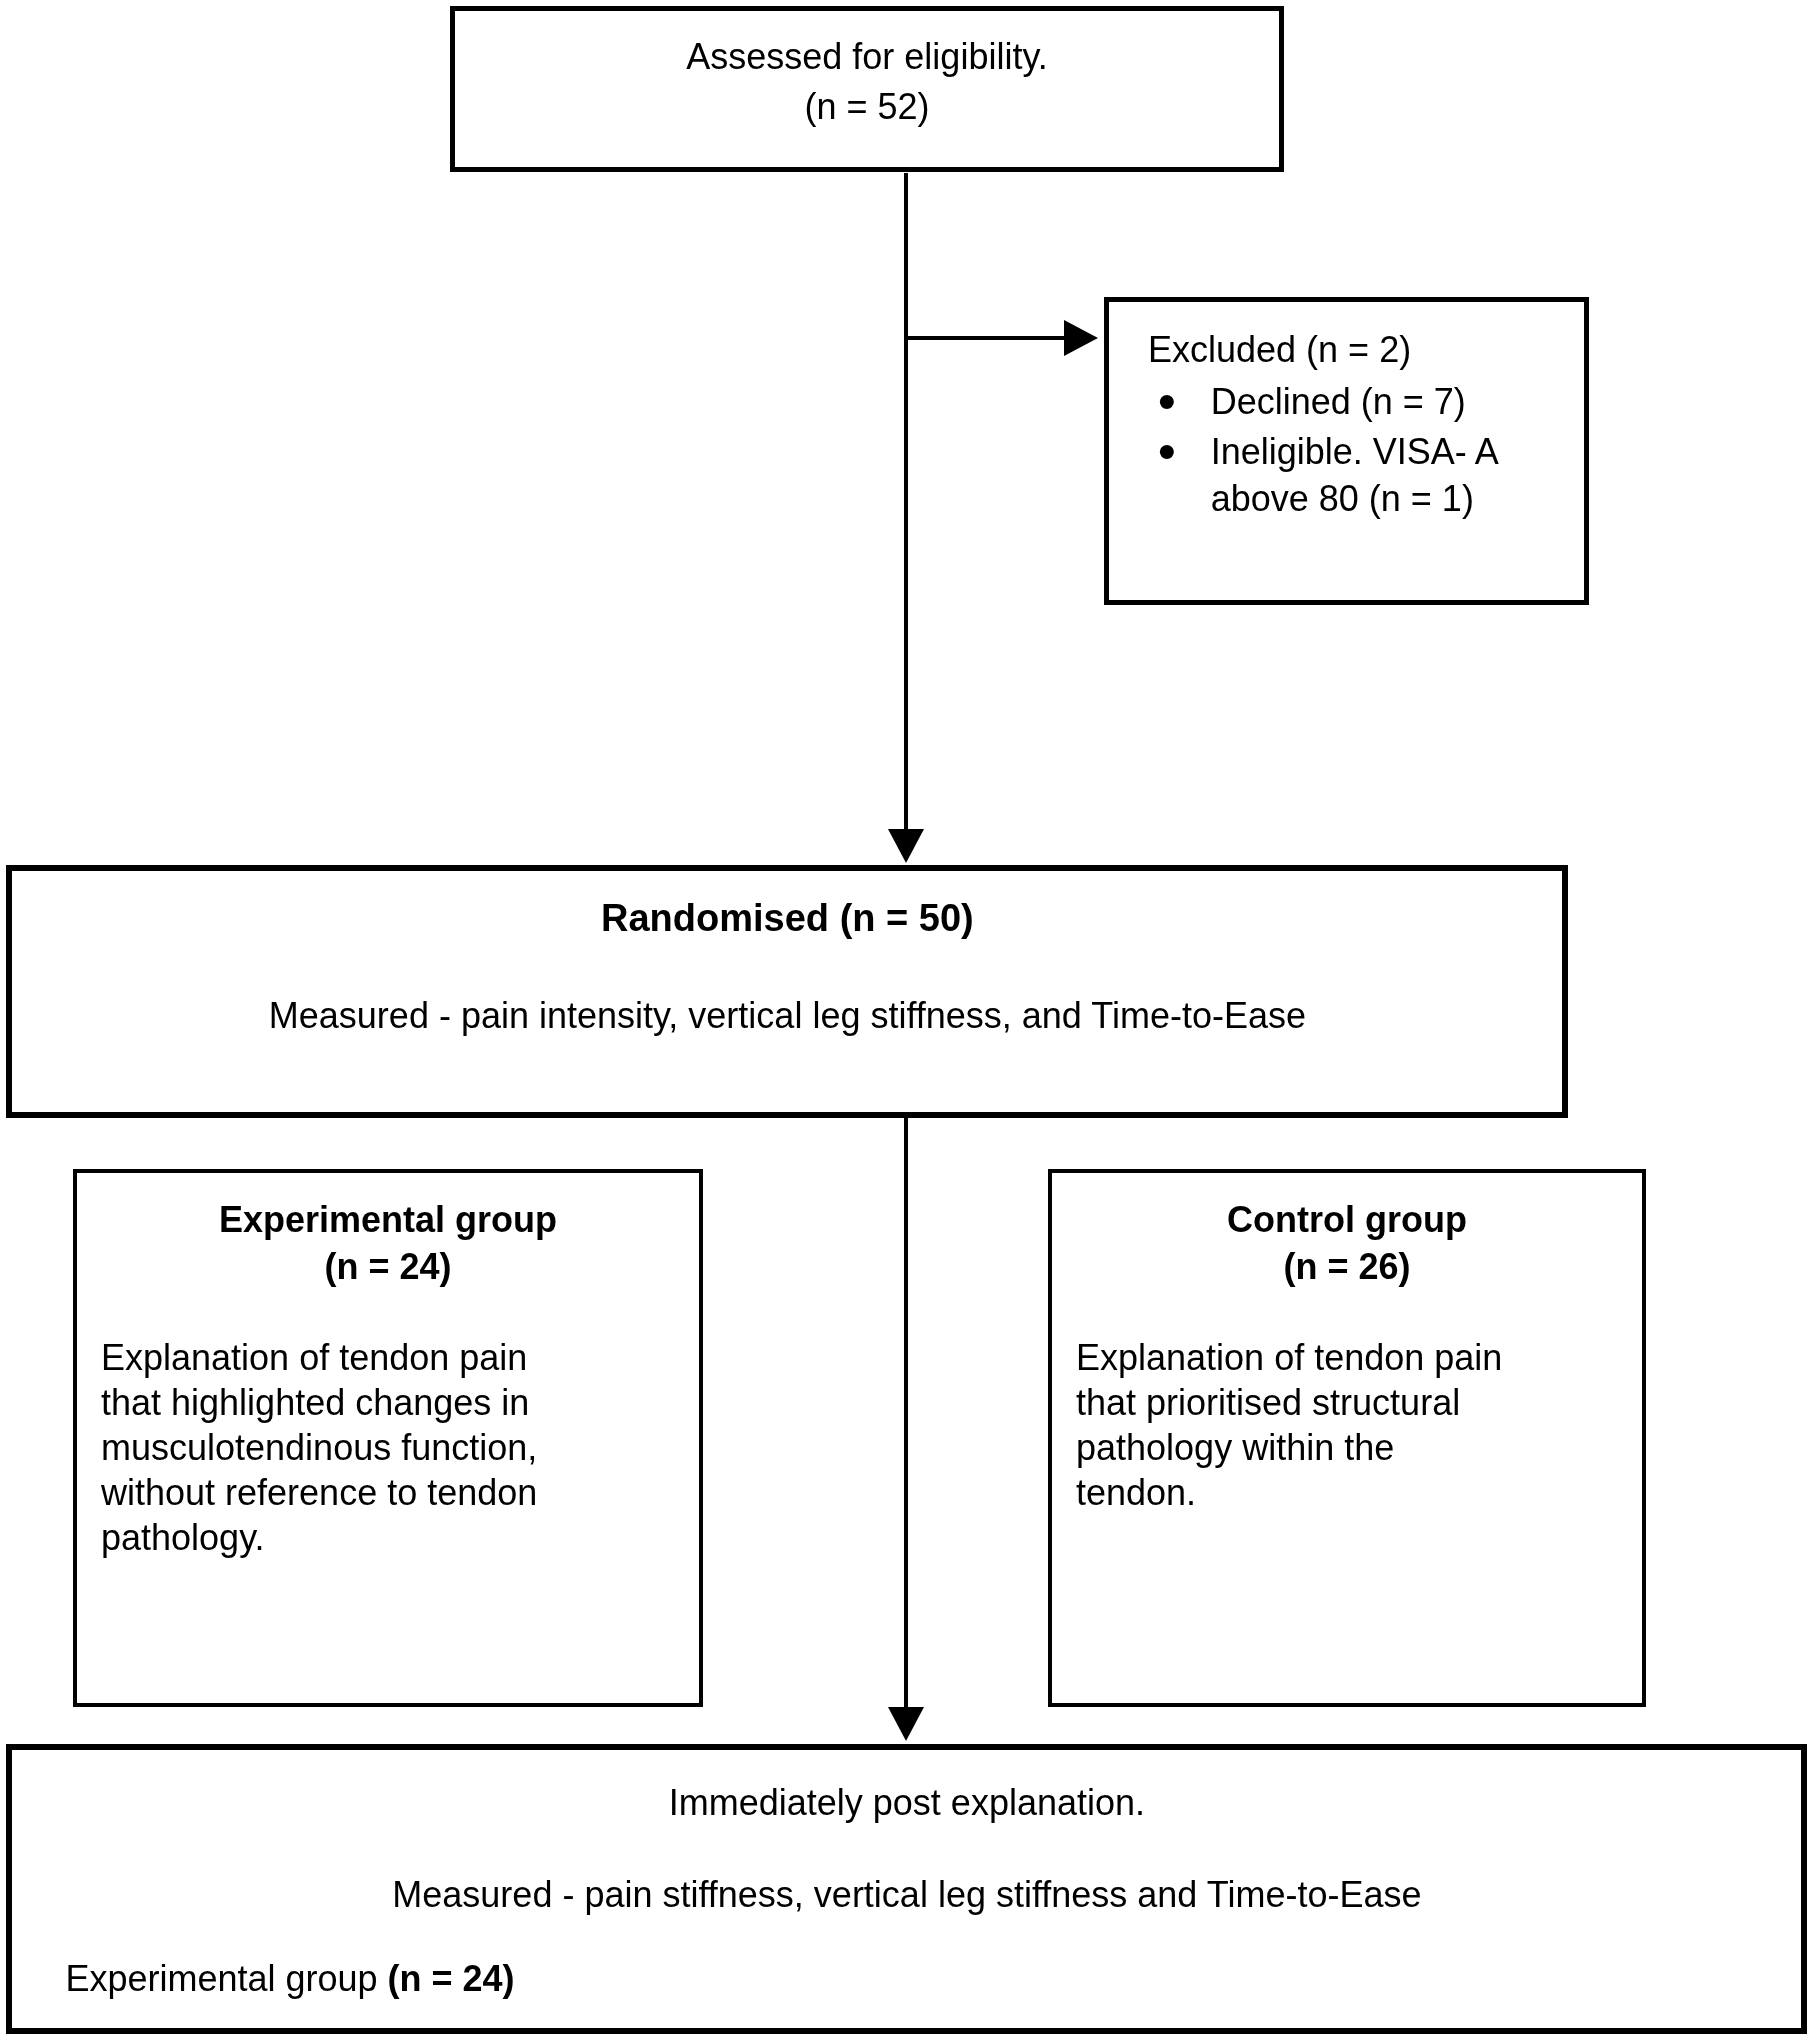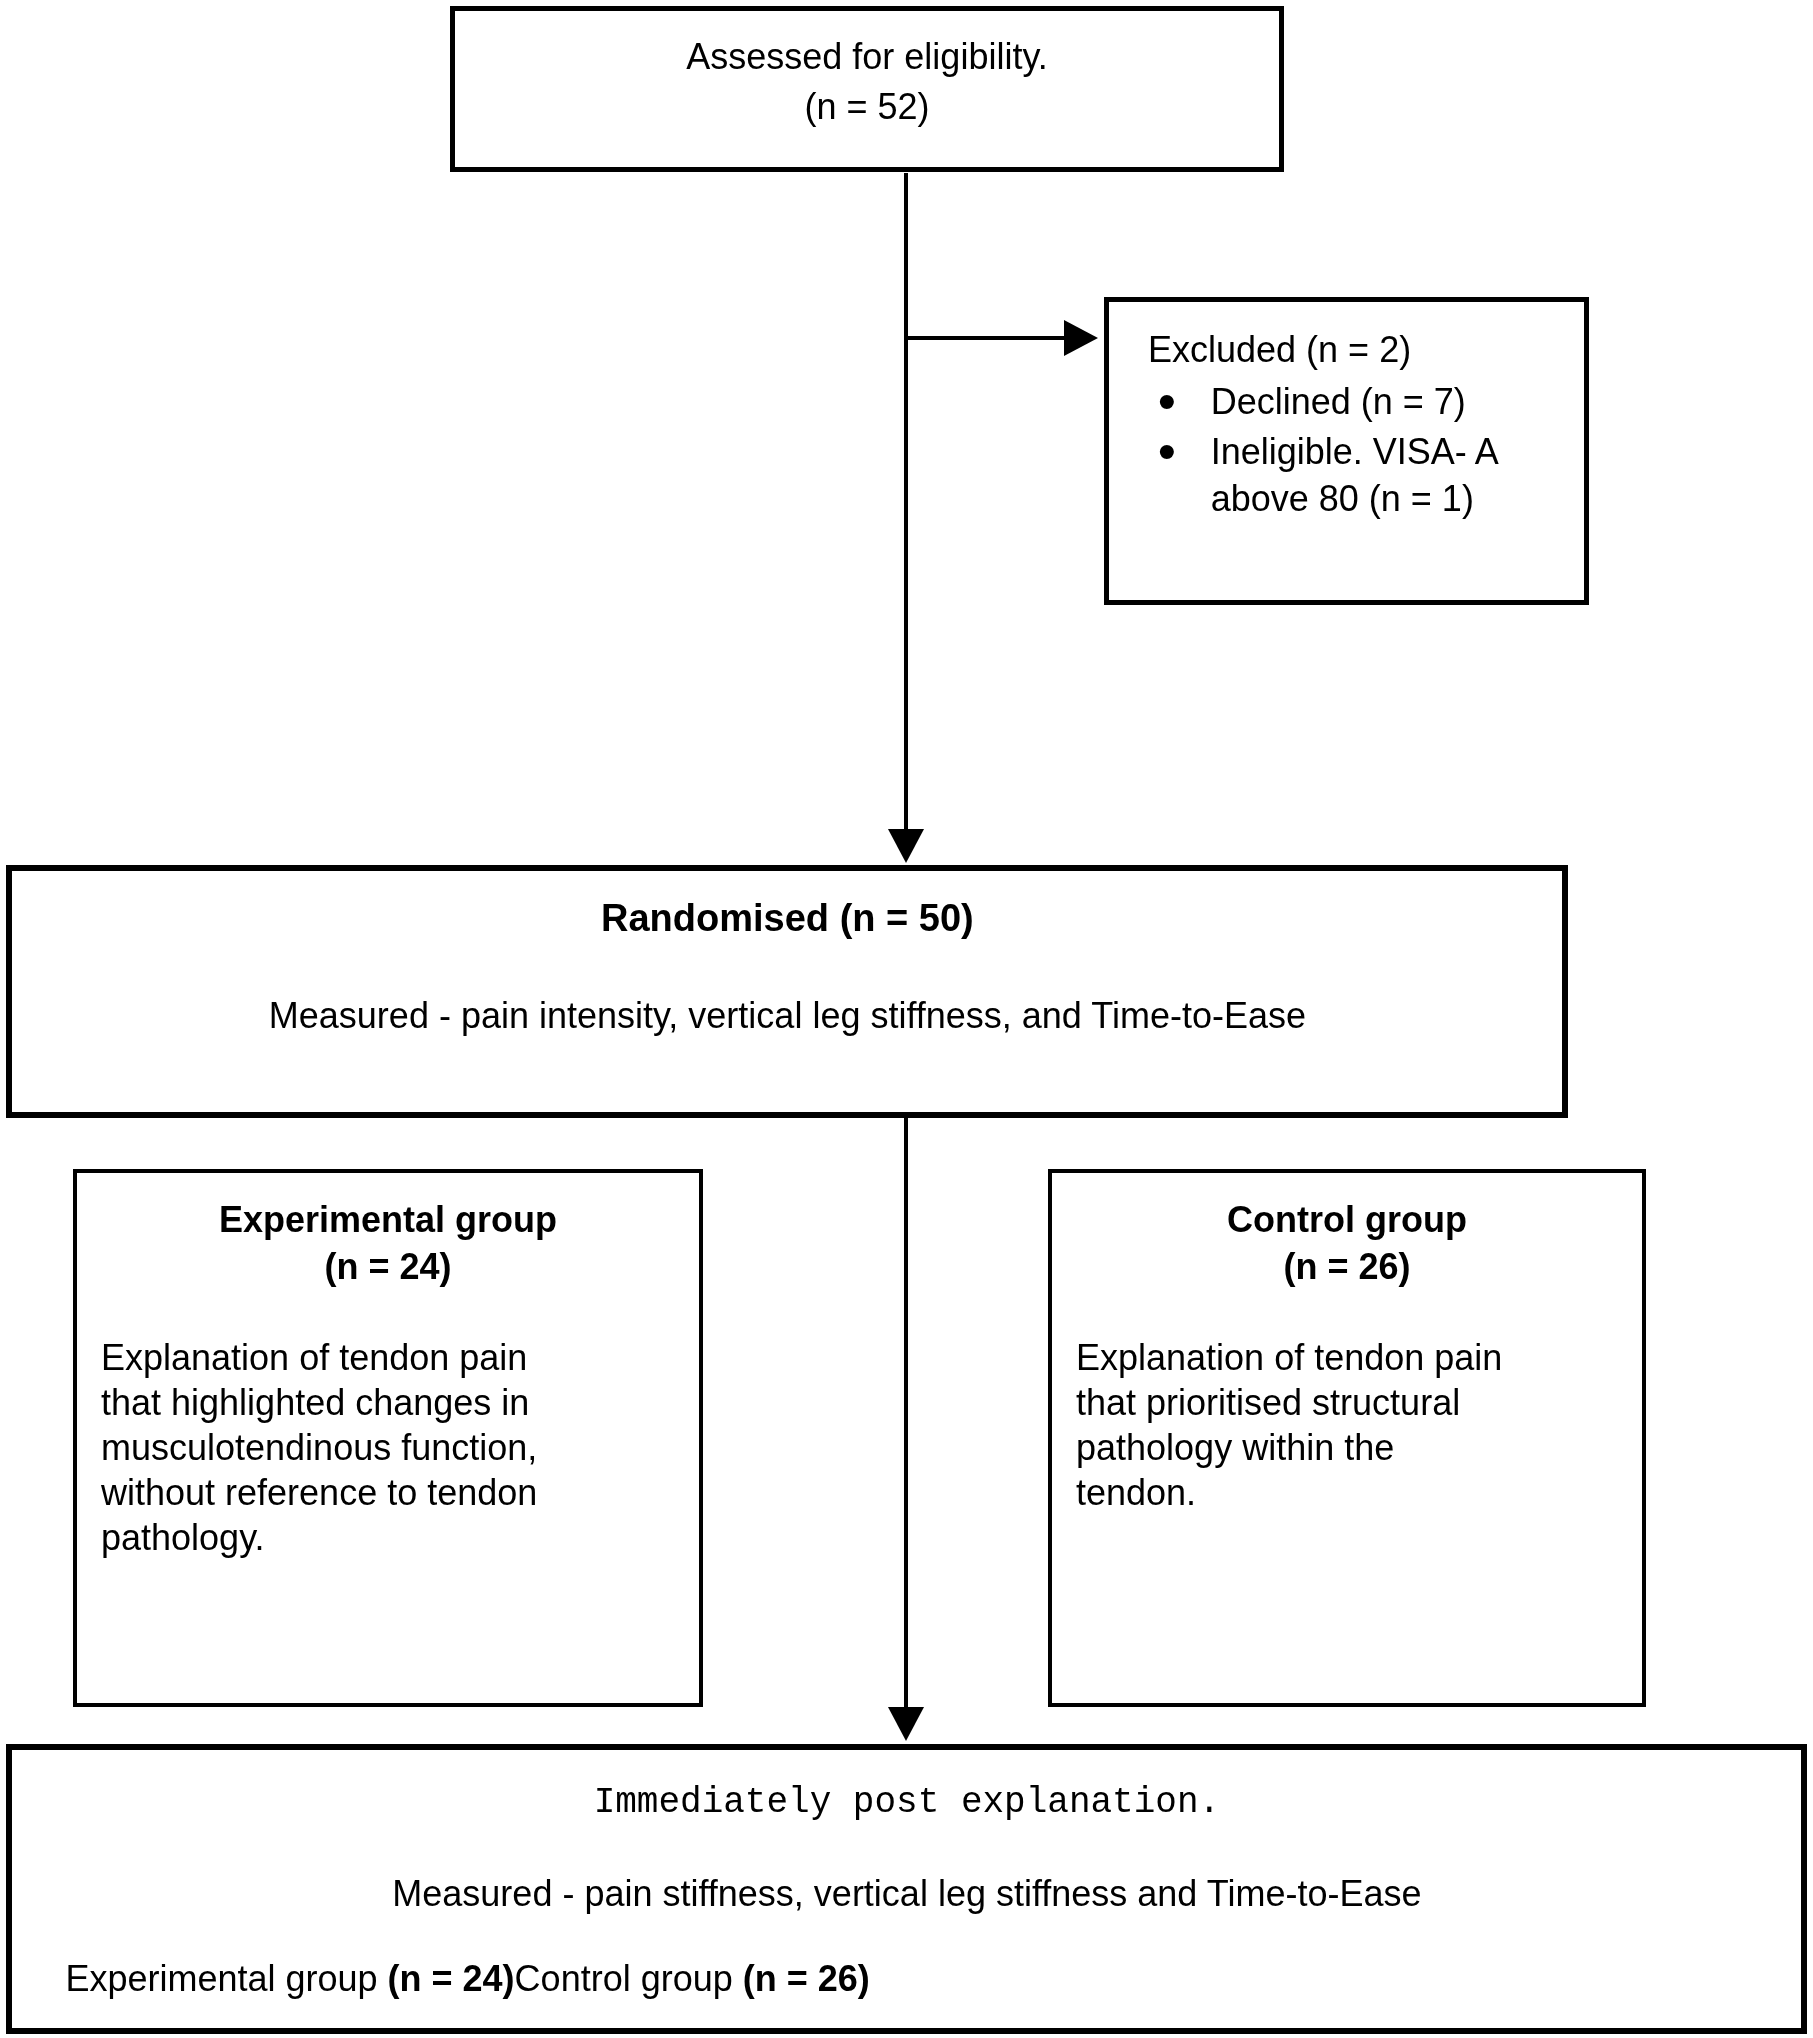--- a/index.html
+++ b/index.html
@@ -81,21 +81,21 @@
     line-height: 45px;
     white-space: pre-line;
   }
 
   
   #post-box {
     left: 6.4px; top: 1744px; width: 1801px; height: 290px;
     border-width: 6.4px;
     text-align: center;
   }
-  .post-title { margin-top: 32px; font-family: Liberation Mono, monospace; }
+  .post-title { margin-top: 32px; }
   .post-measured { margin-top: 50px; }
   .post-row {
     position: absolute;
     left: 53px; right: 68px; top: 208px;
     display: flex;
   }
   .nbold { font-weight: bold; }
 
   
   .vline { position: absolute; width: 4px; background: #000000; }
@@ -179,18 +179,17 @@
 that prioritised structural
 pathology within the
 tendon.</div>
   </div>
 
   <div class="box" id="post-box">
     <div class="post-title">Immediately post explanation.</div>
     <div class="post-measured">Measured - pain stiffness, vertical leg stiffness and Time-to-Ease</div>
     <div class="post-row">
       <div><span>Experimental group </span><span class="nbold">(n = 24)</span></div>
-      <div><span>Control group </span><span class="nbold">(n = 26)</span></div>
     </div>
   </div>
 
 </div>
 
 
 </body></html>

